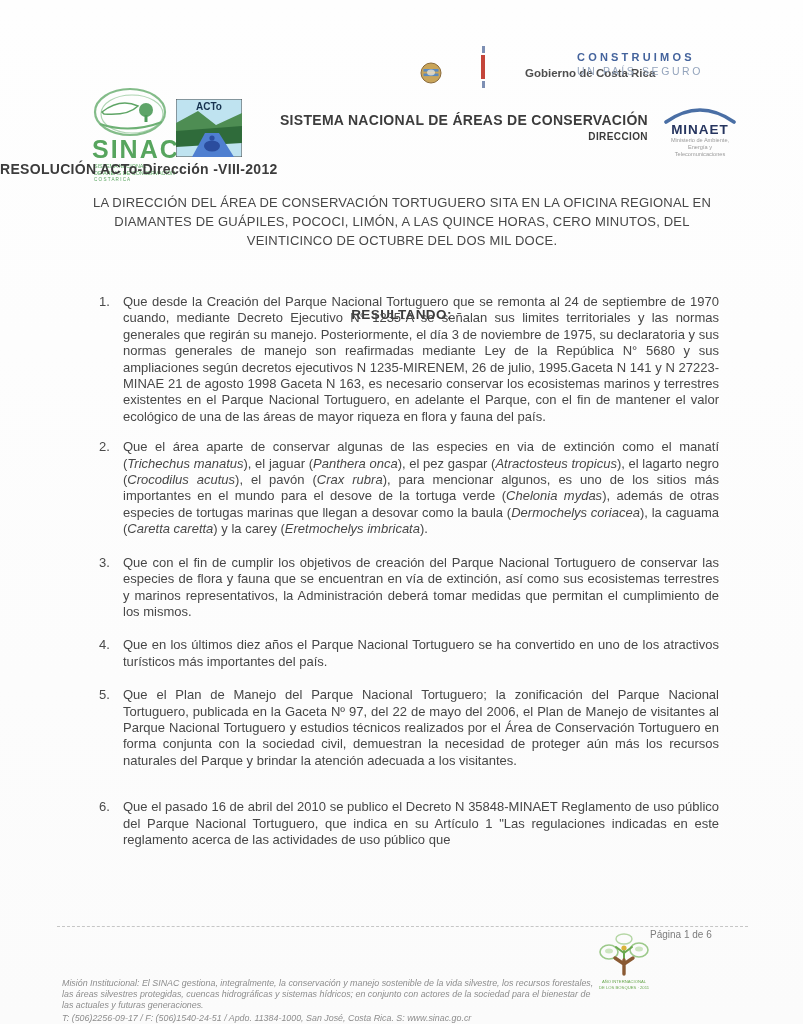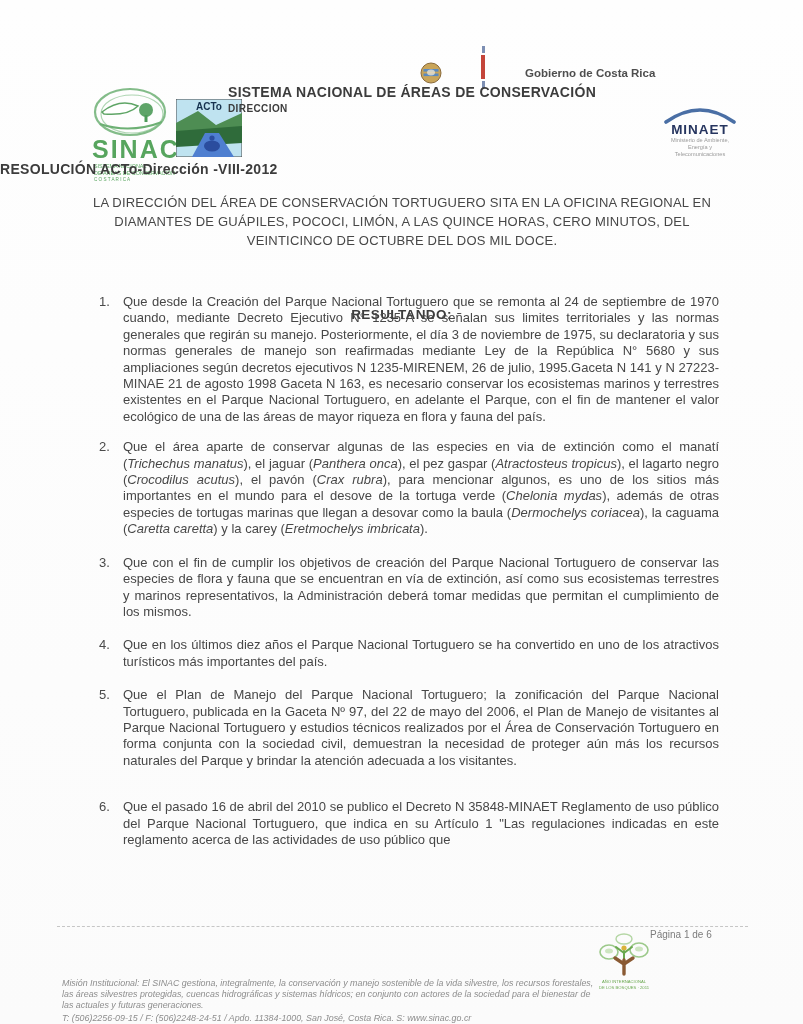--- a/index.html
+++ b/index.html
@@ -21,21 +21,21 @@
   .gov-dash{width:3px;height:7px;background:#7d8fb3;margin:2px 0;}
   .gov-bar{width:4px;height:24px;background:#c4453a;}
   .gov-label{font-size:11.5px;font-weight:600;color:#4e4e4e;margin-top:12px;}
   .slogan{position:absolute;left:577px;top:50px;line-height:14px;}
   .slogan-1{font-size:11px;font-weight:bold;letter-spacing:3.2px;color:#44639c;}
   .slogan-2{font-size:10.5px;letter-spacing:2.6px;color:#94a4bc;}
 
   
   .sinac-logo{position:absolute;left:90px;top:86px;}
   .acto-logo{position:absolute;left:176px;top:99px;}
-  .title-block{position:absolute;left:228px;top:84px;width:420px;text-align:left;color:#3c3c3c;}
+  .title-block{position:absolute;left:228px;top:112px;width:420px;text-align:right;color:#3c3c3c;}
   .title-1{font-size:14px;font-weight:bold;letter-spacing:.3px;}
   .title-2{font-size:13px;font-weight:bold;margin-top:3px;letter-spacing:.3px;}
   .title-3{font-size:10px;font-weight:bold;margin-top:3px;letter-spacing:.4px;}
   .minaet-logo{position:absolute;left:650px;top:102px;}
 
   
   .resolution{position:absolute;left:0;top:161px;width:100%;text-align:left;
     font-size:14px;font-weight:bold;color:#3c3c3c;letter-spacing:.3px;}
 
   
@@ -71,20 +71,24 @@
       <rect x="3.5" y="7" width="15" height="2.6" fill="#5a8ac0"></rect>
       <rect x="3.5" y="11.5" width="15" height="2.6" fill="#5a8ac0"></rect>
       <ellipse cx="11" cy="10.5" rx="4" ry="3" fill="#e8e2d2" opacity="0.8"></ellipse>
     </svg>
     <div class="gov-bar-stack">
       <div class="gov-dash"></div>
       <div class="gov-bar"></div>
       <div class="gov-dash"></div>
     </div>
     <div class="gov-label">Gobierno de Costa Rica</div>
+  </div>
+  <div class="slogan">
+    <div class="slogan-1">CONSTRUIMOS</div>
+    <div class="slogan-2">UN PAÍS SEGURO</div>
   </div>
 
   <svg class="sinac-logo" width="86" height="100" viewBox="0 0 86 100">
     <ellipse cx="40" cy="26" rx="35" ry="23" fill="none" stroke="#6db074" stroke-width="2.2" opacity="0.85"></ellipse>
     <ellipse cx="42" cy="28" rx="31" ry="19" fill="none" stroke="#8cc391" stroke-width="1.2" opacity="0.7"></ellipse>
     <path d="M12,26 Q30,12 48,20 Q38,30 14,28 Z" fill="#ffffff" stroke="#5fa566" stroke-width="1.5"></path>
     <circle cx="56" cy="24" r="7" fill="#4c9a58" opacity="0.9"></circle>
     <rect x="54.5" y="29" width="3" height="7" fill="#4c9a58"></rect>
     <path d="M10,38 Q40,48 72,36" fill="none" stroke="#6db074" stroke-width="2"></path>
     <text x="2" y="72" font-size="25" font-weight="bold" letter-spacing="2" fill="#57a55e">SINAC</text>
@@ -145,21 +149,21 @@
     </li>
     <li class="res-item">
       <span class="num">6.</span>
       <span class="txt"><span>Que el pasado 16 de abril del 2010 se publico el Decreto N 35848-MINAET Reglamento de uso público del Parque Nacional Tortuguero, que indica en su Artículo 1 "Las regulaciones indicadas en este reglamento acerca de las actividades de uso público que</span></span>
     </li>
   </ol>
 
   <div class="footer-rule"></div>
   <div class="footer-text">
     <div>Misión Institucional: El SINAC gestiona, integralmente, la conservación y manejo sostenible de la vida silvestre, los recursos forestales, las áreas silvestres protegidas, cuencas hidrográficas y sistemas hídricos; en conjunto con actores de la sociedad para el bienestar de las actuales y futuras generaciones.</div>
-    <div class="footer-contact">T: (506)2256-09-15 / F: (506)2248-24-51 / Apdo. 11384-1000, San José, Costa Rica. S: www.sinac.go.cr</div>
+    <div class="footer-contact">T: (506)2256-09-17 / F: (506)1540-24-51 / Apdo. 11384-1000, San José, Costa Rica. S: www.sinac.go.cr</div>
   </div>
 
   <svg class="forest-logo" width="54" height="66" viewBox="0 0 54 66">
     <ellipse cx="12" cy="22" rx="9" ry="7" fill="none" stroke="#9cc98a" stroke-width="1.6"></ellipse>
     <ellipse cx="42" cy="20" rx="9" ry="7" fill="none" stroke="#9cc98a" stroke-width="1.6"></ellipse>
     <ellipse cx="27" cy="9" rx="8" ry="5" fill="none" stroke="#b4d6a4" stroke-width="1.4"></ellipse>
     <ellipse cx="12" cy="21" rx="4" ry="2.5" fill="#cde5c0"></ellipse>
     <ellipse cx="42" cy="19" rx="4" ry="2.5" fill="#cde5c0"></ellipse>
     <circle cx="27" cy="18" r="2.6" fill="#d9b23a"></circle>
     <path d="M27,21 v8 M27,23 L19,17 M27,23 L35,17" stroke="#6aa84f" stroke-width="2" fill="none" stroke-linecap="round"></path>

